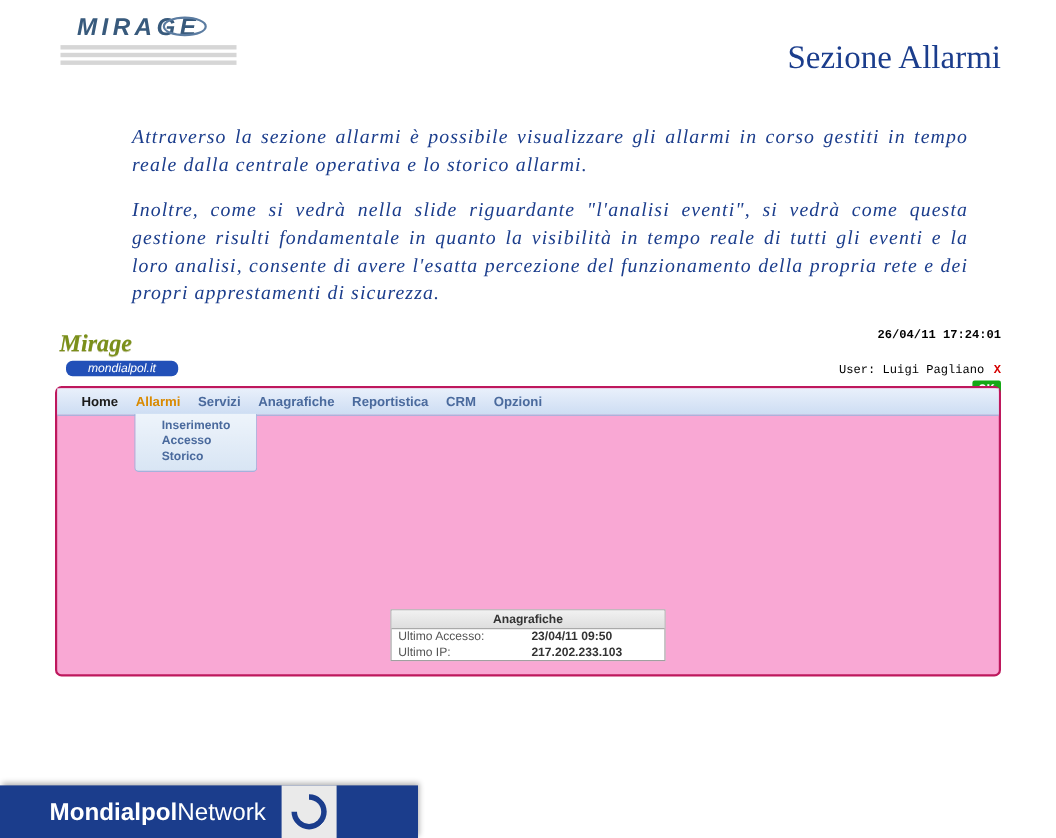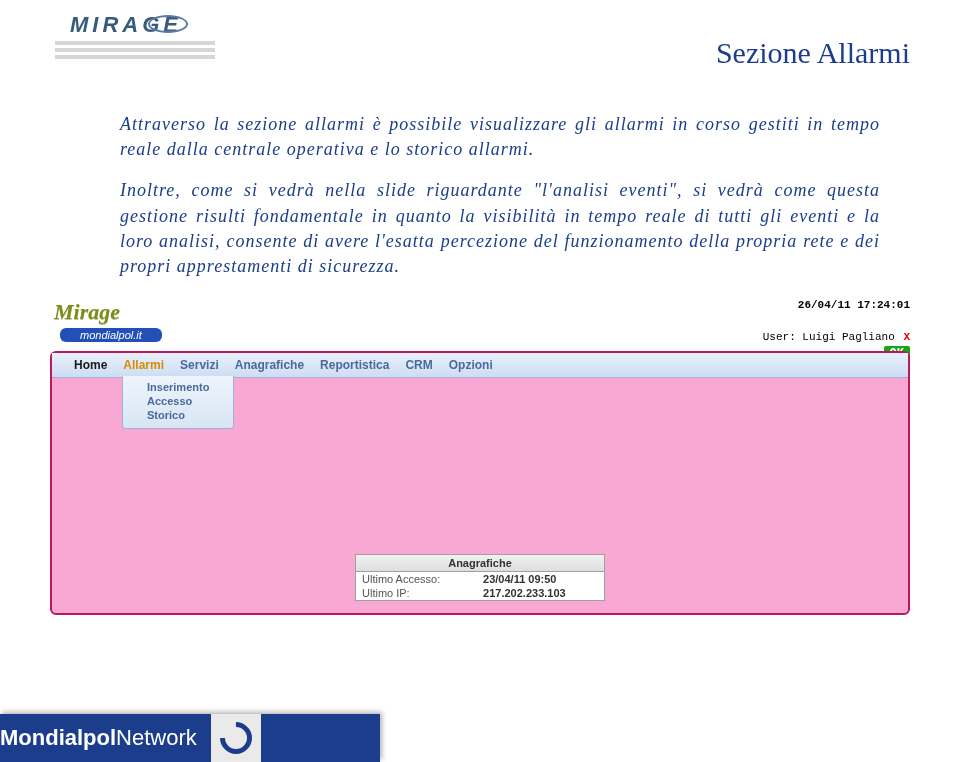--- a/index.html
+++ b/index.html
@@ -199,20 +199,21 @@
     
     .footer {
       position: absolute;
       bottom: 0;
       left: 0;
       height: 48px;
       width: 380px;
       background: #1b3d8c;
       display: flex;
       align-items: center;
+      padding-left: 45px;
       box-shadow: 2px -2px 5px rgba(0,0,0,0.3);
     }
     .footer-text {
       color: #fff;
       font-family: Arial, sans-serif;
       font-size: 22px;
       font-weight: bold;
     }
     .footer-text .net { font-weight: normal; }
     .footer-icon {

